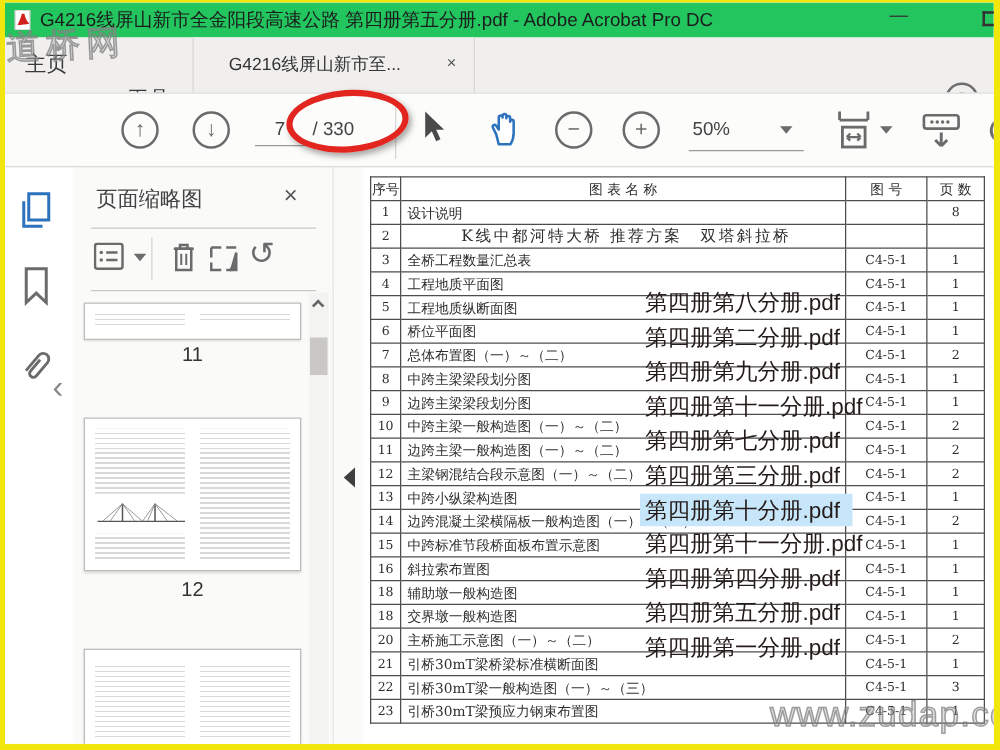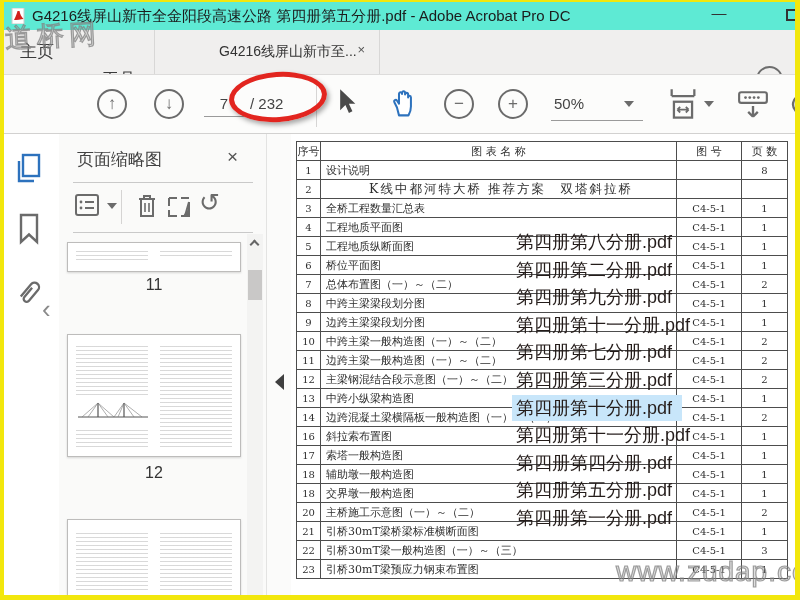--- a/index.html
+++ b/index.html
@@ -5,34 +5,34 @@
   * { margin:0; padding:0; box-sizing:border-box; }
   html,body { width:800px; height:600px; overflow:hidden; }
   body { font-family:"Liberation Sans", sans-serif; }
   #app {
     position:relative; width:800px; height:600px; background:#ffffff;
     border-style:solid; border-color:#f2e70d; border-width:2px 5px 5px 4px;
     overflow:hidden;
   }
 
   
-  .titlebar { position:absolute; left:0; top:0; width:791px; height:28px; background:#5eead4; }
+  .titlebar { position:absolute; left:0; top:0; width:791px; height:28px; background:#22c55e; }
   .acrobat-icon { position:absolute; left:7px; top:6px; width:16px; height:16px; }
   .title-text { position:absolute; left:28px; top:5px; font-size:15px; color:#1c1c1c; white-space:nowrap; }
   .win-min { position:absolute; left:700px; top:0px; width:30px; height:26px; text-align:center; font-size:15px; color:#333; line-height:22px; }
   .win-max { position:absolute; left:782px; top:7px; width:14px; height:12px; border:2px solid #333; border-right:none; }
 
   
   .tabbar { position:absolute; left:0; top:28px; width:791px; height:44px; background:#f0efee;padding-left:32px; }
   .tab-plain { position:absolute; top:0; height:44px; line-height:44px; font-size:17px; color:#3a3a3a; text-align:center; cursor:pointer; }
   .tab-home { left:4px; width:58px; }
   .tab-tools { left:84px; width:62px;margin-top:28px; }
   .tab-doc { position:absolute; left:150px; top:0; width:226px; height:44px; background:#f0efee;
     border-left:1px solid #d8d7d6; border-right:1px solid #d8d7d6; }
-  .tab-doc-label { position:absolute; left:28px; top:13px; font-size:14px; color:#333; white-space:nowrap; max-width:160px; overflow:hidden;margin-left:36px; }
+  .tab-doc-label { position:absolute; left:28px; top:13px; font-size:14px; color:#333; white-space:nowrap; max-width:160px; overflow:hidden; }
   .tab-doc-close { position:absolute; right:14px; top:12px; font-size:13px; color:#555; }
   .help-btn { position:absolute; left:752px; top:36px; width:27px; height:27px; border:2px solid #6d6d6d; border-radius:50%;
     text-align:center; line-height:24px; font-size:15px; color:#555; }
 
   
   .toolbar { position:absolute; left:0; top:72px; width:791px; height:60px; background:#fcfcfb;
     border-top:1px solid #dddcdb; border-bottom:1px solid #d2d1d0; }
   .tb-circle { position:absolute; width:30px; height:30px; border:2px solid #6b6b6b; border-radius:50%;
     top:14px; text-align:center; line-height:26px; font-size:17px; color:#6b6b6b; }
   .tb-sep { position:absolute; top:8px; width:1px; height:44px; background:#d6d5d4; }
@@ -124,21 +124,21 @@
       <span class="tab-doc-label">G4216线屏山新市至...</span>
       <span class="tab-doc-close">×</span>
     </span>
     <span class="help-btn">?</span>
   </div>
 
   <div class="toolbar">
     <span class="tb-circle" style="left:93px;">↑</span>
     <span class="tb-circle" style="left:150px;">↓</span>
     <input class="page-input" value="7" style="">
-    <span class="page-total">/ 232</span>
+    <span class="page-total">/ 330</span>
     <span class="tb-sep" style="left:312px;"></span>
     <svg class="tb-svg" style="left:330px;" width="24" height="28" viewBox="0 0 20 24">
       <path d="M5 1 L5 19 L9.5 14.5 L12.5 21.5 L15.5 20 L12.5 13.5 L18 13.5 Z" fill="#4a4a4a"></path>
     </svg>
     <svg class="tb-svg" style="left:386px;" width="27" height="30" viewBox="0 0 24 26">
       <path d="M8 24 L6.2 17 L4 12.5 c-1-2 1.2-3.2 2.3-1.5 L8 13.5 V5 c0-2 2.7-2 2.7 0 V4 c0-2 2.7-2 2.7 0 V5.5 c0-2 2.7-2 2.7 0 V8 c0-1.8 2.5-1.8 2.5 0 V16 c0 3.5-1 6-2.2 8 Z" fill="#ffffff" stroke="#2d72bd" stroke-width="1.8" stroke-linejoin="round"></path>
     </svg>
     <span class="tb-circle" style="left:440px;">−</span>
     <span class="tb-circle" style="left:494px;">+</span>
     <span class="zoom-value">50%</span>
@@ -334,28 +334,28 @@
             <td class="c-code">C4-5-1</td>
             <td class="c-pages">1</td>
           </tr>
           <tr>
             <td class="c-num">14</td>
             <td class="c-name">边跨混凝土梁横隔板一般构造图（一）～（二）</td>
             <td class="c-code">C4-5-1</td>
             <td class="c-pages">2</td>
           </tr>
           <tr>
+            <td class="c-num">15</td>
+            <td class="c-name">中跨标准节段桥面板布置示意图</td>
+            <td class="c-code">C4-5-1</td>
+            <td class="c-pages">1</td>
+          </tr>
+          <tr>
             <td class="c-num">16</td>
             <td class="c-name">斜拉索布置图</td>
-            <td class="c-code">C4-5-1</td>
-            <td class="c-pages">1</td>
-          </tr>
-          <tr>
-            <td class="c-num">17</td>
-            <td class="c-name">索塔一般构造图</td>
             <td class="c-code">C4-5-1</td>
             <td class="c-pages">1</td>
           </tr>
           <tr>
             <td class="c-num">18</td>
             <td class="c-name">辅助墩一般构造图</td>
             <td class="c-code">C4-5-1</td>
             <td class="c-pages">1</td>
           </tr>
           <tr>

